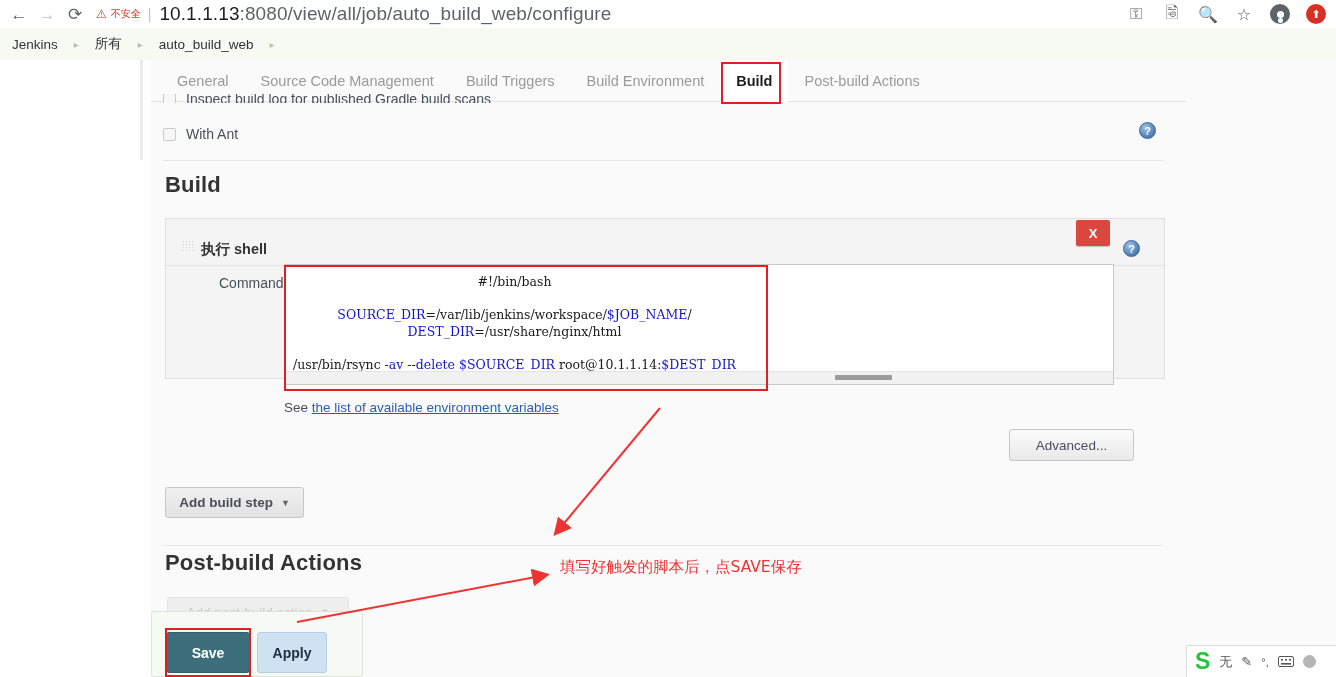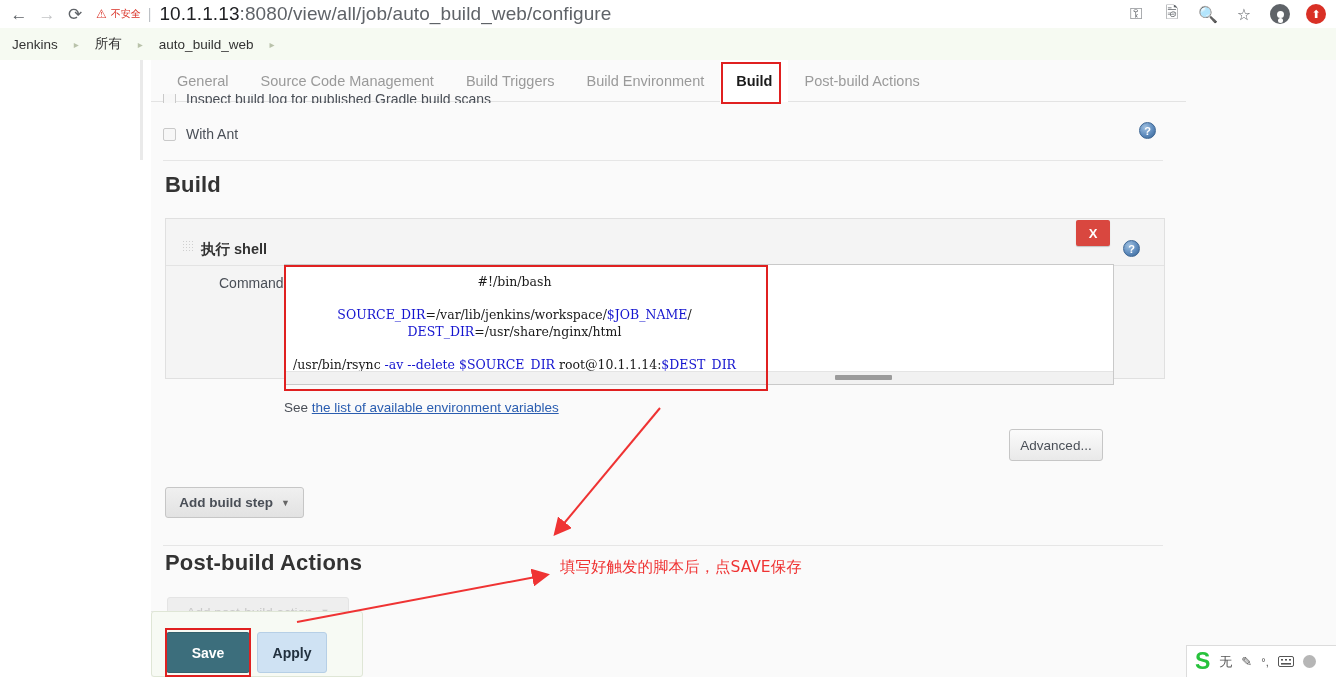--- a/index.html
+++ b/index.html
@@ -282,21 +282,21 @@
 <span><span class="v">DEST_DIR</span>=/usr/share/nginx/html</span>
 <span> </span>
 <span>/usr/bin/rsync <span class="v">-av --delete $SOURCE_DIR</span> root@10.1.1.14:<span class="v">$DEST_DIR</span></span></div>
       <div class="ta-hbar" style="left:0;bottom:0;width:828px;">
         <div class="ta-thumb" style="left:550px;top:3px;width:57px;"></div>
       </div>
     </div>
 
     <div class="env-link" style="left:133px;top:340px;"><span>See </span><a href="#">the list of available environment variables</a></div>
 
-    <div class="btn" style="left:858px;top:369px;width:94px;height:32px;">Advanced...</div>
+    <div class="btn" style="left:858px;top:369px;width:125px;height:32px;">Advanced...</div>
 
     <div class="btn grey-strong" style="left:14px;top:427px;width:139px;height:31px;">
       <span>Add build step</span>
       <span class="caret">▼</span>
     </div>
 
     <div class="sep-line" style="left:12px;top:485px;width:1000px;"></div>
 
     <div class="sec-title" style="left:14px;top:490px;">Post-build Actions</div>
 

